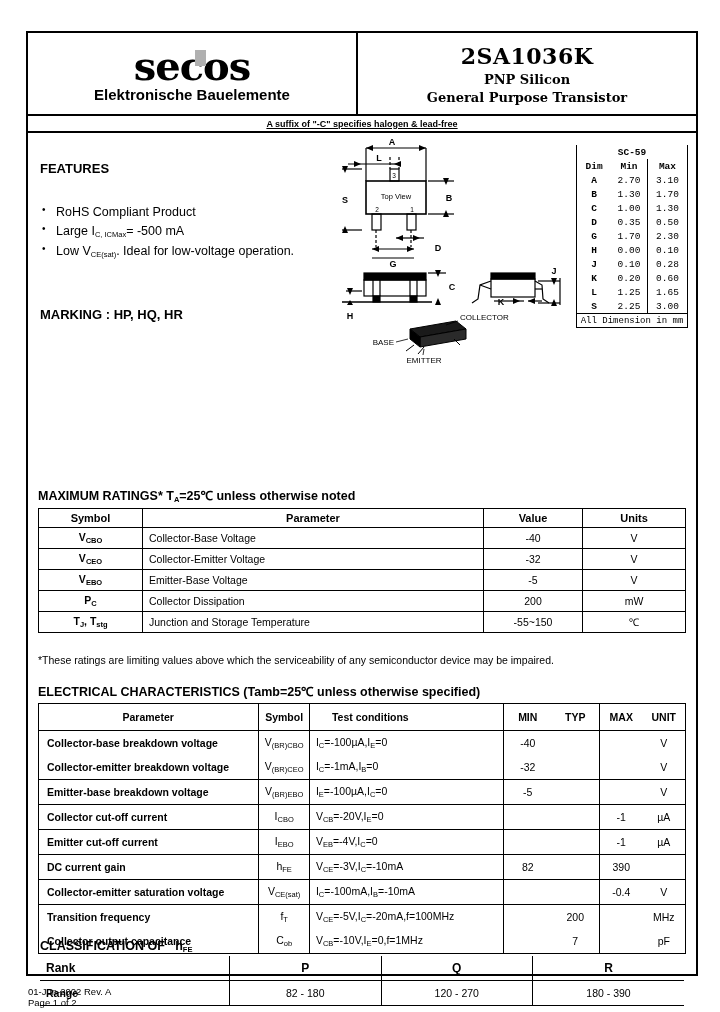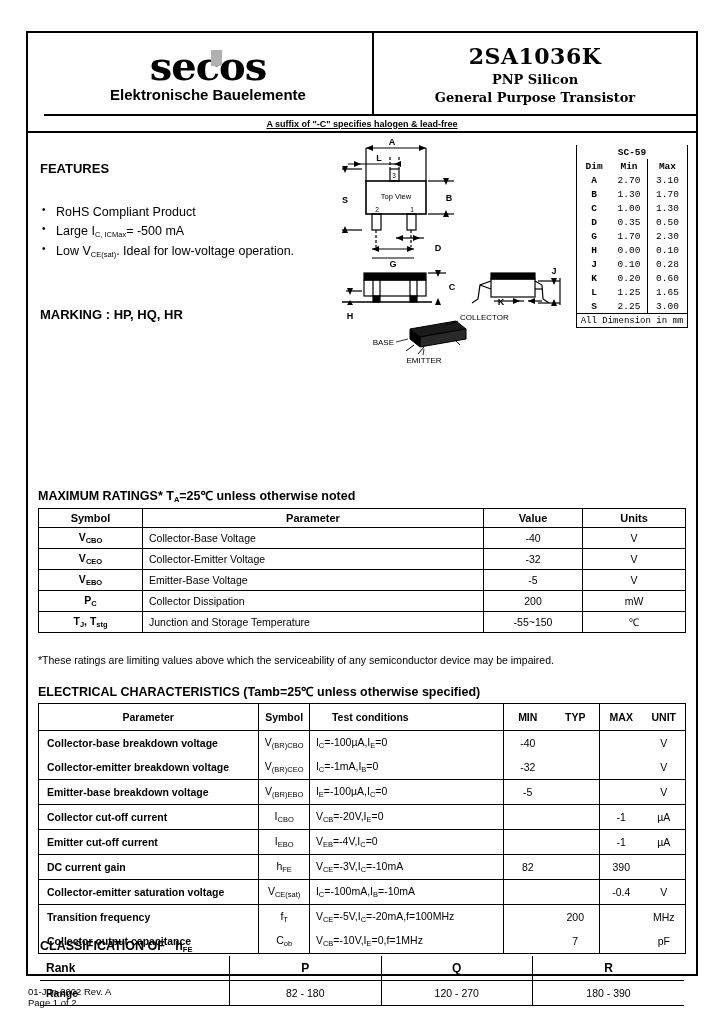--- a/index.html
+++ b/index.html
@@ -23,21 +23,20 @@
     height: 945px;
     border: 2px solid #000;
     box-sizing: border-box;
   }
 
   
   .header {
     display: flex;
     height: 81px;
     border-bottom: 2px solid #000;
-    margin-left: 16px;
   }
   .header-left {
     width: 330px;
     border-right: 2px solid #000;
     display: flex;
     flex-direction: column;
     align-items: center;
     justify-content: center;
     box-sizing: border-box;
   }

